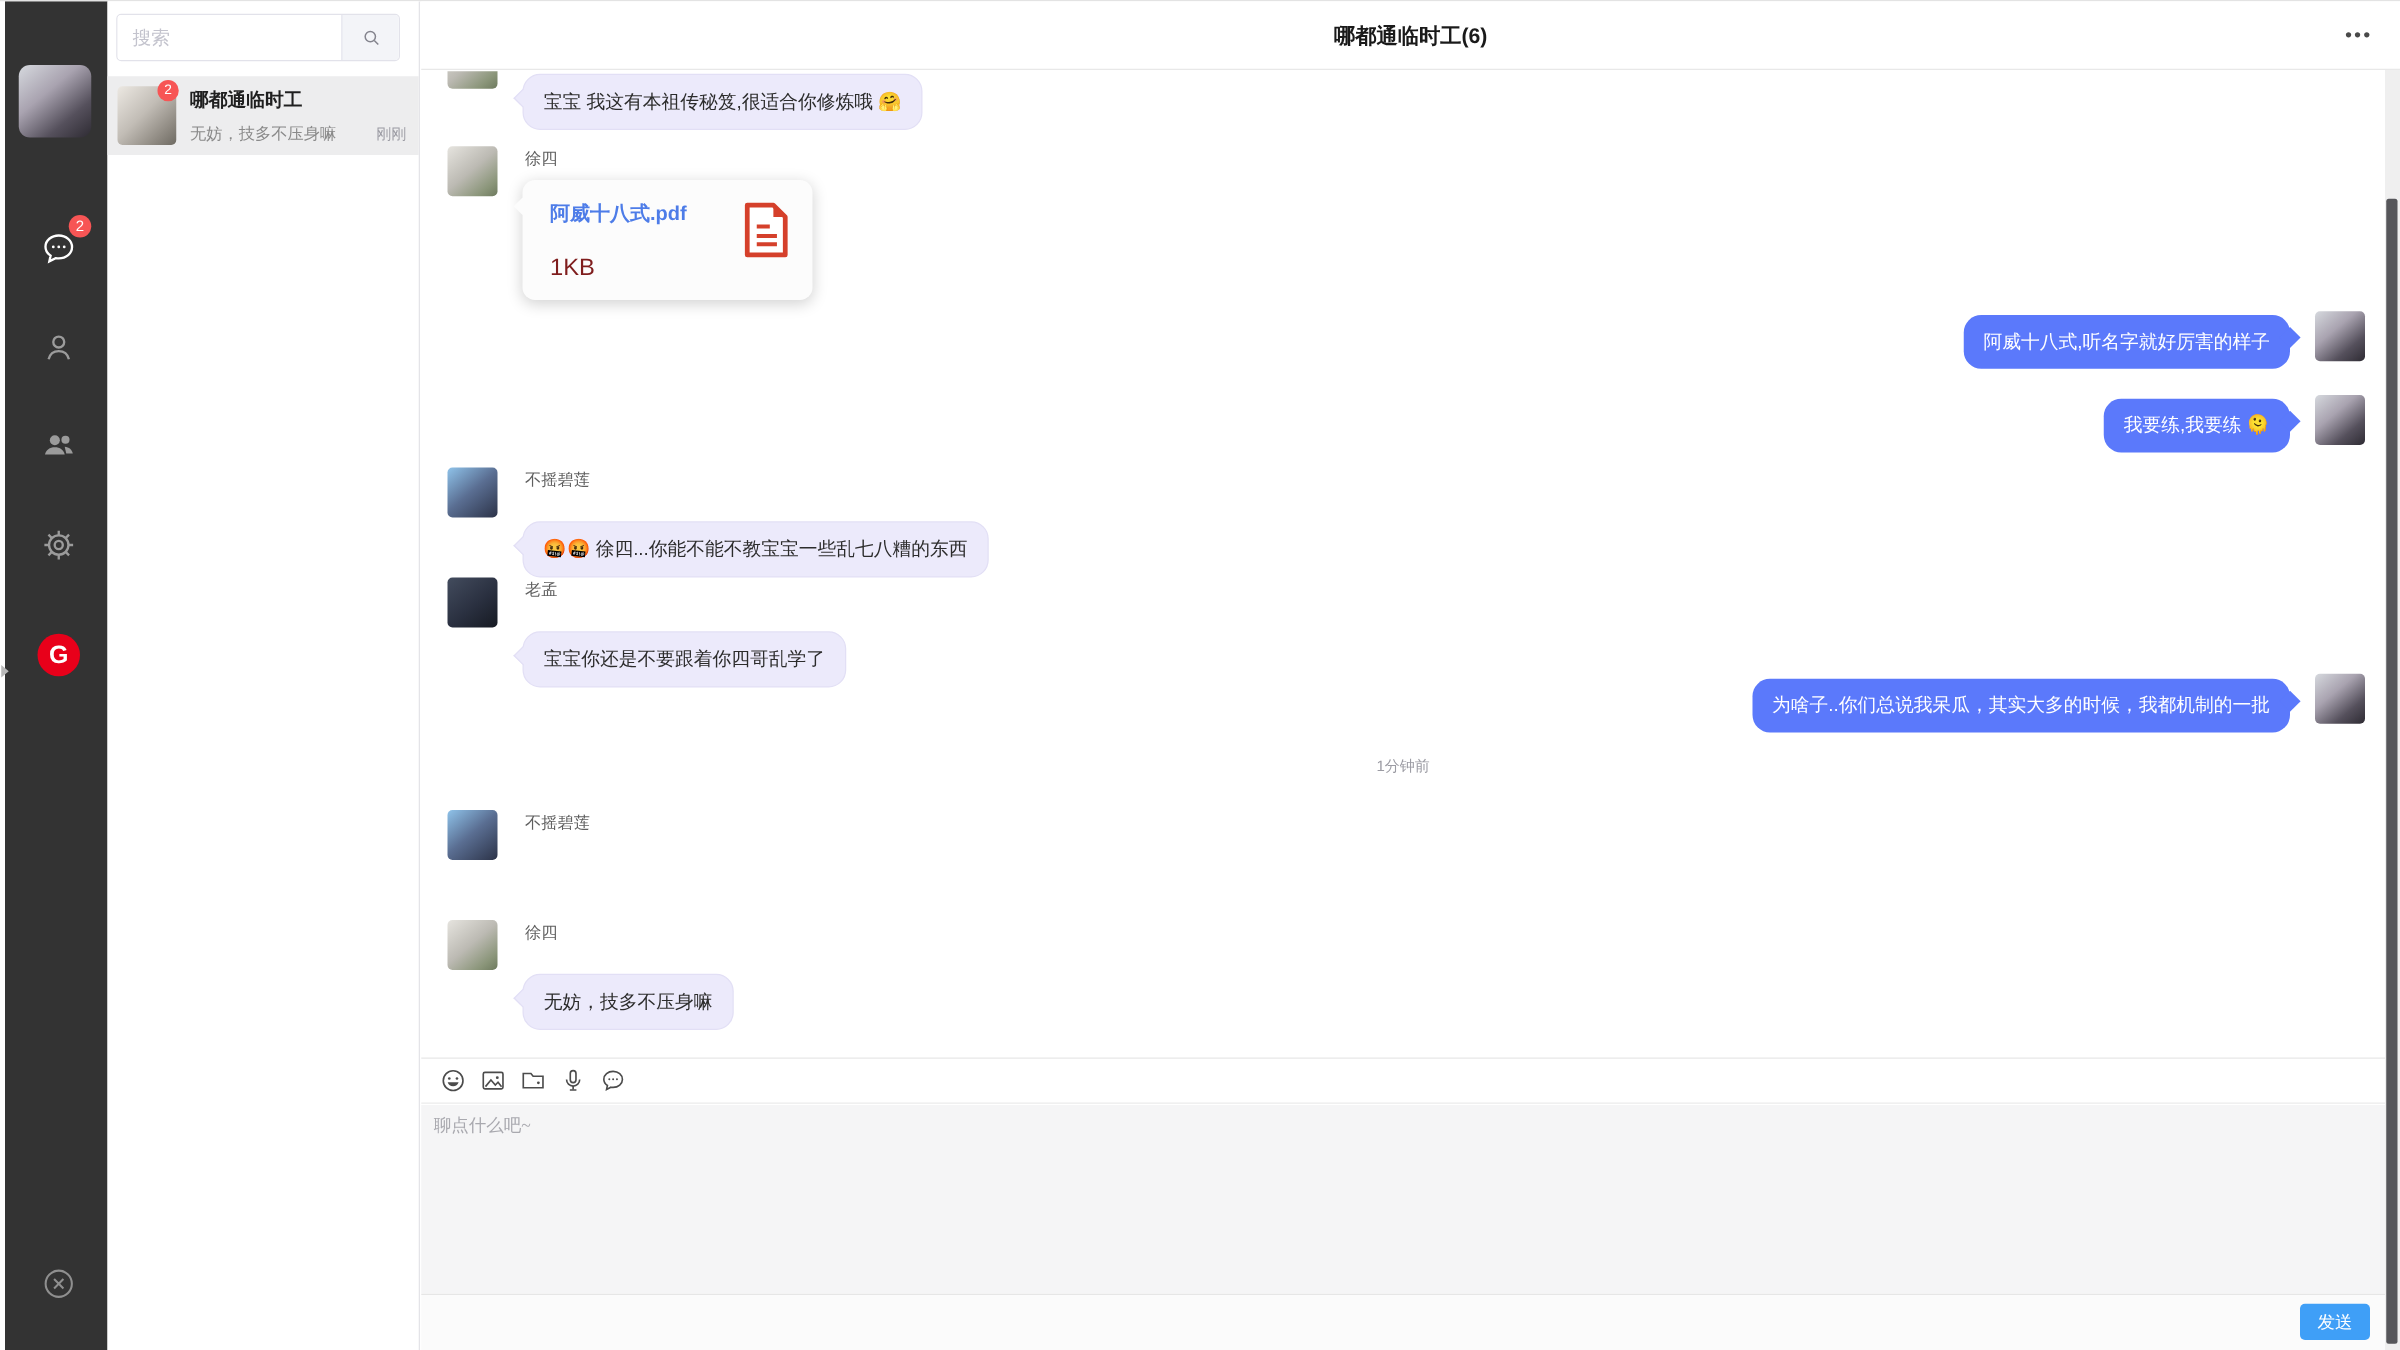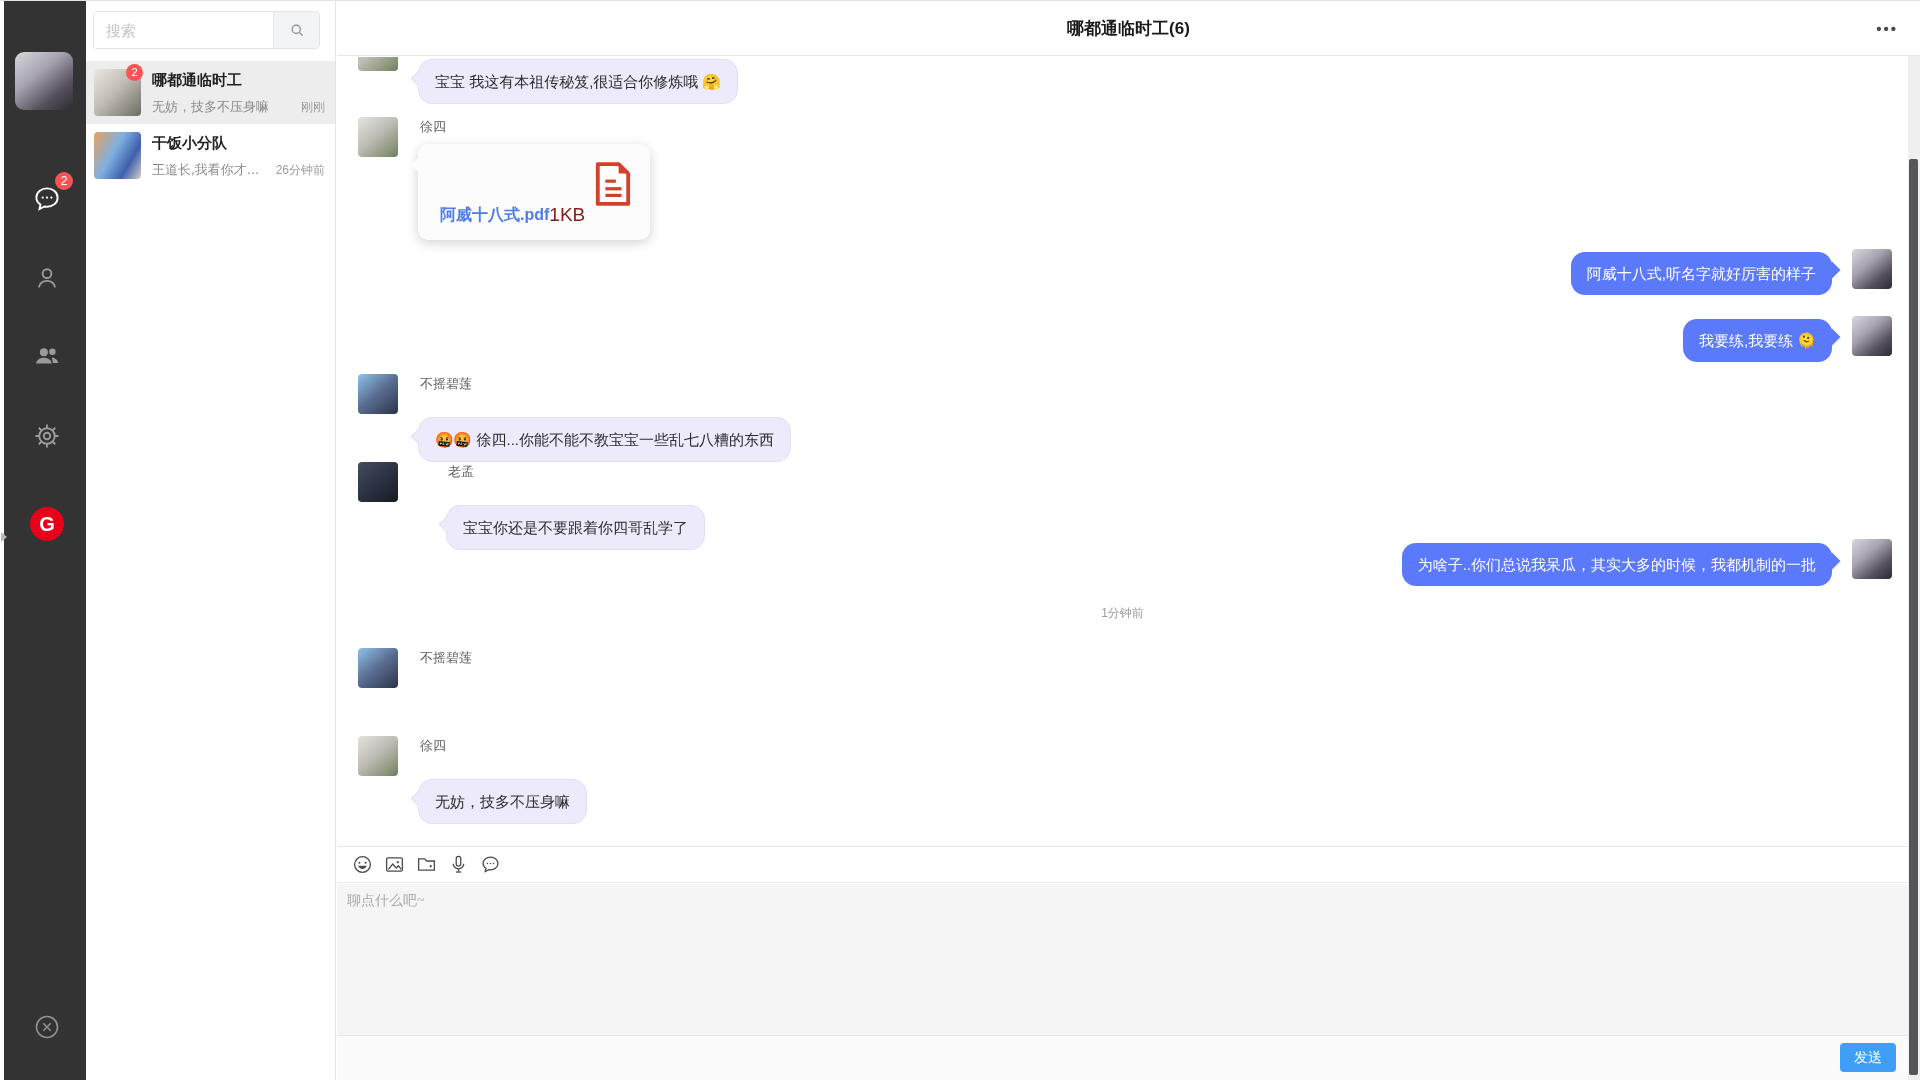--- a/index.html
+++ b/index.html
@@ -66,30 +66,30 @@
   .bl::before { content:""; position:absolute; left:-6px; top:13px; width:10px; height:10px; background:#eceafb;
     border-left:1px solid #e2dff5; border-bottom:1px solid #e2dff5; transform:rotate(45deg); }
   .br { background:#5b79fb; color:#ffffff; }
   .br::after { content:""; position:absolute; right:-6px; top:12px; width:12px; height:12px; background:#5b79fb; transform:rotate(45deg); }
 
   .r0 { top:-26px; } .r0 .bubble { margin-top:28px; }
   .r1 { top:60px; }
   .r2 { top:192px; } .r2 .bubble { margin-top:3px; }
   .r3 { top:259px; } .r3 .bubble { margin-top:3px; }
   .r4 { top:317px; }
-  .r5 { top:405px;gap:28px; }
+  .r5 { top:405px; }
   .r6 { top:482px; } .r6 .bubble { margin-top:4px; }
   .r8 { top:591px; }
   .r9 { top:679px; }
   .time-divider { position:absolute; top:548px; left:0; width:100%; text-align:center; font-size:12px; color:#9b9ba3; }
 
   .file-card { position:relative; width:232px; height:96px; background:#fcfcfc; border-radius:10px;
     box-shadow:0 3px 12px rgba(0,0,0,0.18); padding:17px 18px 14px 22px; display:flex; justify-content:space-between; cursor:pointer; }
   .file-card::before { content:""; position:absolute; left:-5px; top:16px; width:10px; height:10px; background:#fcfcfc; transform:rotate(45deg); }
-  .file-meta { display:flex; flex-direction:row; justify-content:space-between;align-items:flex-end; }
+  .file-meta { display:flex; flex-direction:column; justify-content:space-between; }
   .file-name { font-size:16px; font-weight:bold; color:#4d7ce8; }
   .file-size { font-size:19px; color:#7f1d1d; }
   .pdf-icon svg { width:38px; height:46px; display:block; }
 
   
   .composer { position:absolute; left:337px; top:845px; width:1571px; height:235px; background:#fff; border-top:1px solid #e8e8e8; }
   .toolbar { position:absolute; left:0; top:0; width:100%; height:36px; border-bottom:1px solid #ebebeb;
     display:flex; align-items:center; padding-left:15px; color:#4c4c4c; }
   .tool { width:21px; height:21px; margin-right:11px; cursor:pointer; color:#4c4c4c; }
   .tool svg { width:21px; height:21px; display:block; }
@@ -170,26 +170,20 @@
     </div>
 
     <div class="chat-item ci-1">
       <div class="ci-avatar av-g1"></div>
       <div class="ci-badge">2</div>
       <div class="ci-title">哪都通临时工</div>
       <div class="ci-preview">无妨，技多不压身嘛</div>
       <div class="ci-time">刚刚</div>
     </div>
 
-    <div class="chat-item ci-2">
-      <div class="ci-avatar av-g2"></div>
-      <div class="ci-title">干饭小分队</div>
-      <div class="ci-preview">王道长,我看你才…</div>
-      <div class="ci-time">26分钟前</div>
-    </div>
   </div>
 
   <div class="chat-header">
     <div class="chat-title">哪都通临时工(6)</div>
     <div class="more-btn">•••</div>
   </div>
 
   <div class="messages">
 
     <div class="mrow mleft r0">

